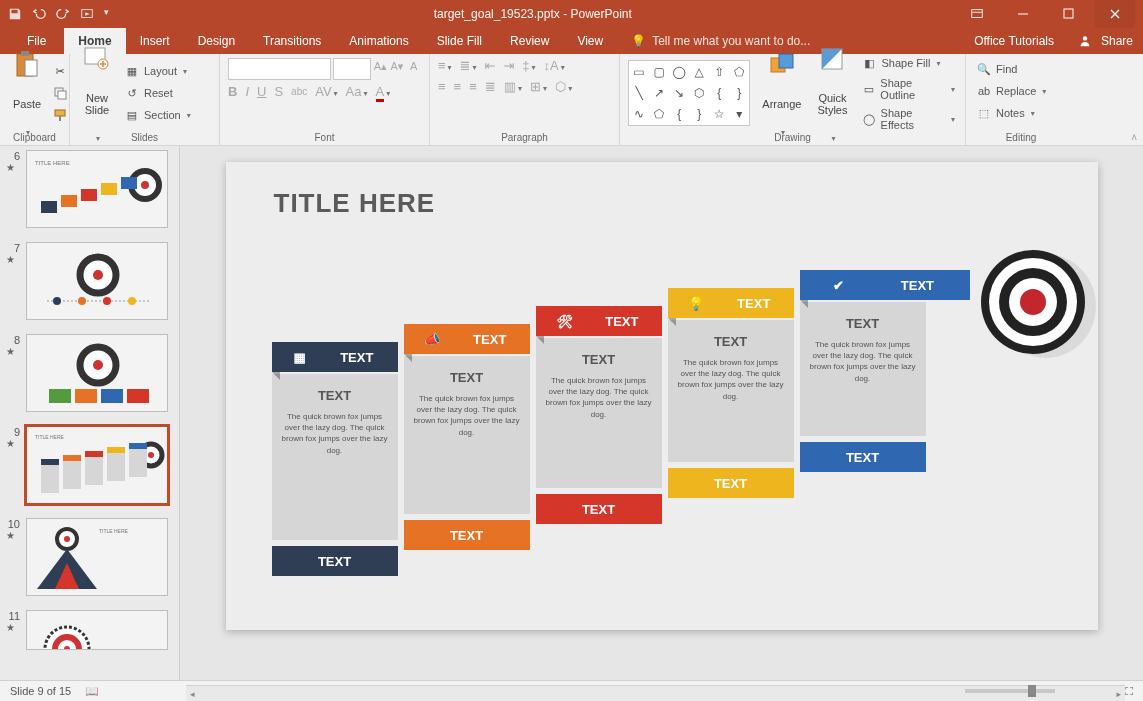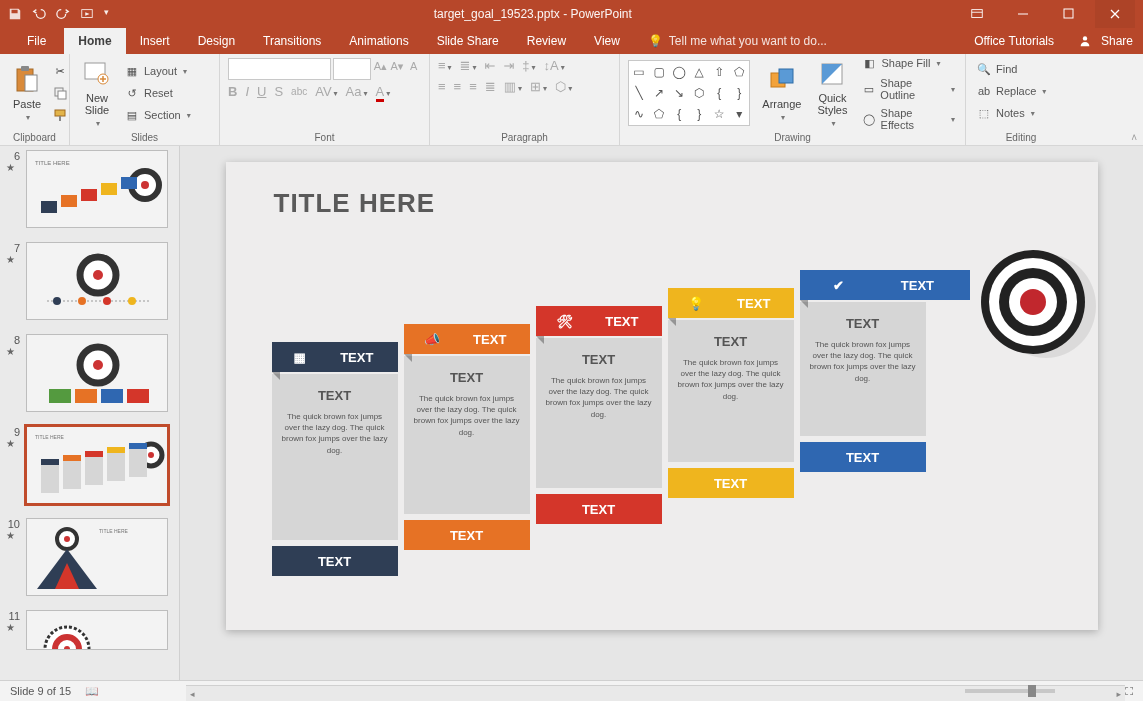--- a/index.html
+++ b/index.html
@@ -15,21 +15,21 @@
 .menubar { height: 26px; background: #b7472a; display: flex; align-items: center; color: #fff; font-size: 12px; padding-left: 9px; }
 .menubar .tab { padding: 0 14px; height: 100%; display: flex; align-items: center; cursor: pointer; }
 .menubar .tab.file { padding: 0 18px; }
 .menubar .tab.active { background: #f1f1f1; color: #404040; font-weight: bold; }
 .menubar .spacer { flex: 1; }
 .menubar .share { display: flex; align-items: center; gap: 9px; padding: 0 10px; }
 .ribbon { height: 92px; background: #f1f1f1; border-bottom: 1px solid #d6d6d6; display: flex; font-size: 11px; color: #444; position: relative; }
 .group { border-right: 1px solid #d6d6d6; height: 100%; padding: 4px 8px 0; display: flex; flex-direction: column; position: relative; }
 .group-label { position: absolute; bottom: 2px; left: 0; right: 0; text-align: center; font-size: 10px; color: #666; }
 .group .row { display: flex; align-items: center; gap: 6px; }
-.vbtn { display: flex; flex-direction: column; align-items: center; justify-content: center; padding: 2px 4px; cursor: pointer; gap: 3px; }
+.vbtn { display: flex; flex-direction: column; align-items: center; justify-content: center; padding: 2px 4px; cursor: pointer; gap: 18px; }
 .vbtn .ico { width: 30px; height: 30px; display: flex; align-items: center; justify-content: center; }
 .vbtn .lbl { font-size: 11px; }
 .smbtn { display: flex; align-items: center; gap: 4px; padding: 1px 2px; cursor: pointer; font-size: 11px; color: #555; }
 .smico { width: 16px; height: 16px; display: inline-flex; align-items: center; justify-content: center; }
 .dd { font-size: 8px; color: #777; margin-left: 2px; }
 .font-box { border: 1px solid #c8c8c8; background: #fff; height: 22px; display: flex; align-items: center; padding: 0 6px; font-size: 11px; color: #888; }
 .font-row { display: flex; gap: 2px; margin-bottom: 4px; }
 .font-name { width: 110px; }
 .font-size { width: 40px; }
 .toolrow { display: flex; gap: 8px; align-items: center; color: #888; font-size: 13px; }
@@ -118,21 +118,21 @@
   </div>
 </div>
 
 <div class="menubar">
   <div class="tab file">File</div>
   <div class="tab active">Home</div>
   <div class="tab">Insert</div>
   <div class="tab">Design</div>
   <div class="tab">Transitions</div>
   <div class="tab">Animations</div>
-  <div class="tab">Slide Share</div>
+  <div class="tab">Slide Fill</div>
   <div class="tab">Review</div>
   <div class="tab">View</div>
   <div class="tab" style="opacity:.85;display:flex;gap:6px;align-items:center">
     <span>💡</span>
     <span>Tell me what you want to do...</span>
   </div>
   <div class="spacer"></div>
   <div class="tab">Office Tutorials</div>
   <div class="share">
     <span>

